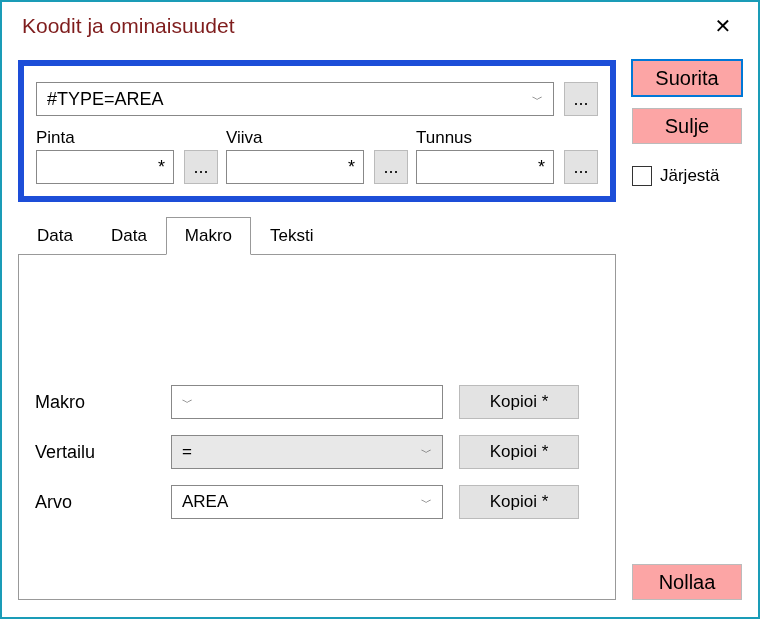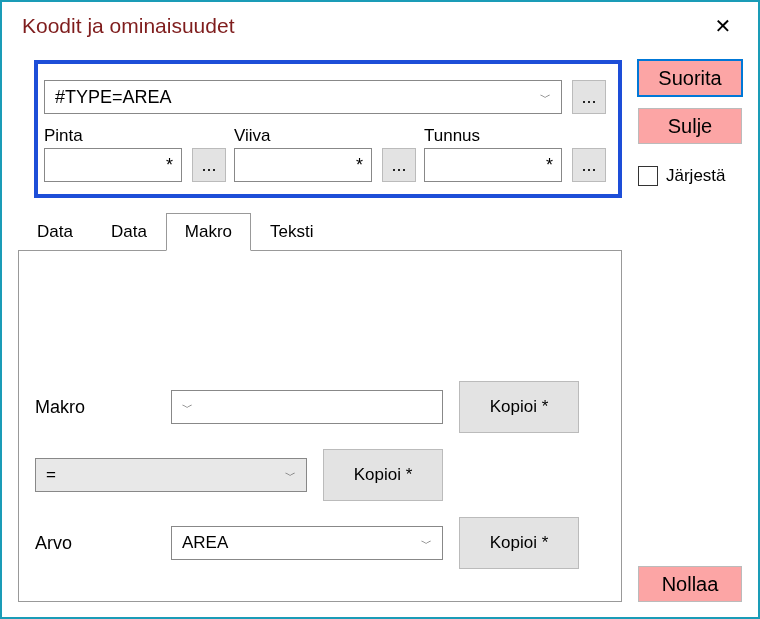--- a/index.html
+++ b/index.html
@@ -45,24 +45,23 @@
     .left-col {
       flex: 1;
     }
     .right-col {
       width: 128px;
       display: flex;
       flex-direction: column;
       gap: 12px;
     }
     .search-panel {
-      border: 4px solid #1d4ed8;
-      padding: 16px 12px 12px 6px;
+      border: 6px solid #1d4ed8;
+      padding: 16px 12px 12px 12px;
       margin-bottom: 14px;
-      margin-left: 16px;
     }
     .type-row {
       display: flex;
       align-items: center;
       gap: 10px;
       margin-bottom: 12px;
     }
     .type-combo {
       flex: 1;
       height: 34px;
@@ -160,21 +159,21 @@
     }
     .combo-box.grey {
       background: #e8e8e8;
     }
     .dropdown-arrow {
       font-size: 11px;
       color: #555;
     }
     .copy-btn {
       width: 120px;
-      height: 52px;
+      height: 34px;
       background: #e3e3e3;
       border: 1px solid #bbb;
       font-size: 17px;
       cursor: pointer;
     }
     .side-btn {
       height: 36px;
       background: #fca5a5;
       border: 1px solid #bbb;
       font-size: 20px;
@@ -267,20 +266,21 @@
       <div class="tab-panel">
         <div class="form-row">
           <div class="form-label">Makro</div>
           <div class="combo-box">
             <span class="dropdown-arrow">﹀</span>
           </div>
           <button class="copy-btn">Kopioi *</button>
         </div>
 
         <div class="form-row">
+          <div class="form-label">Vertailu</div>
           <div class="combo-box grey">
             <span>=</span>
             <span class="dropdown-arrow">﹀</span>
           </div>
           <button class="copy-btn">Kopioi *</button>
         </div>
 
         <div class="form-row">
           <div class="form-label">Arvo</div>
           <div class="combo-box">

